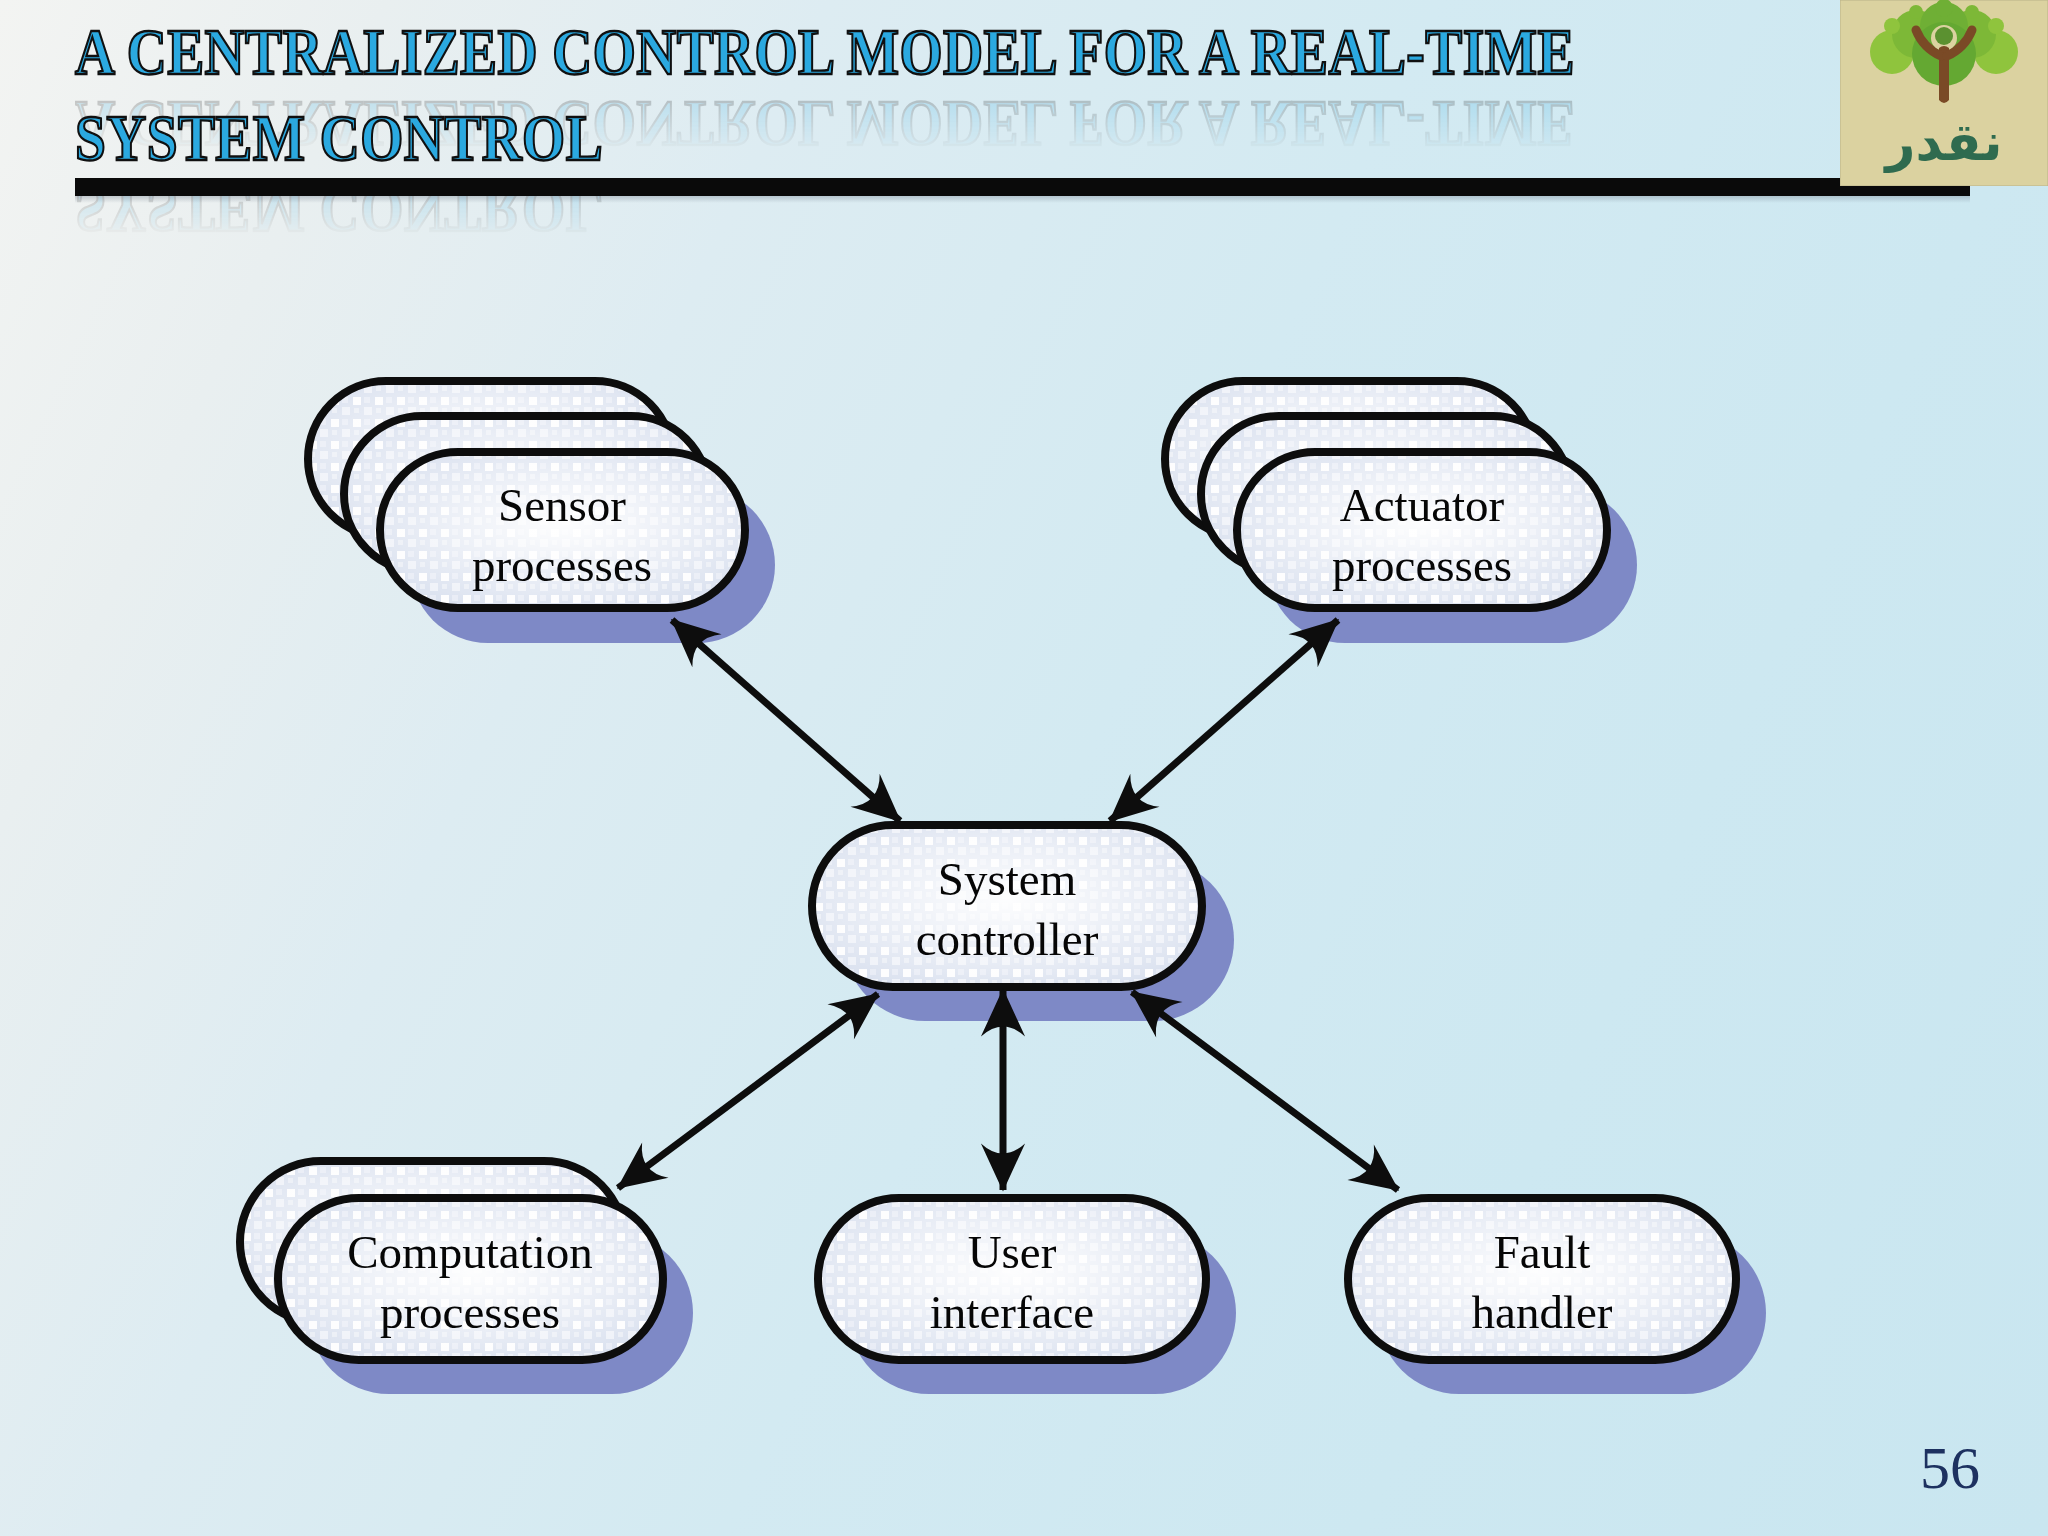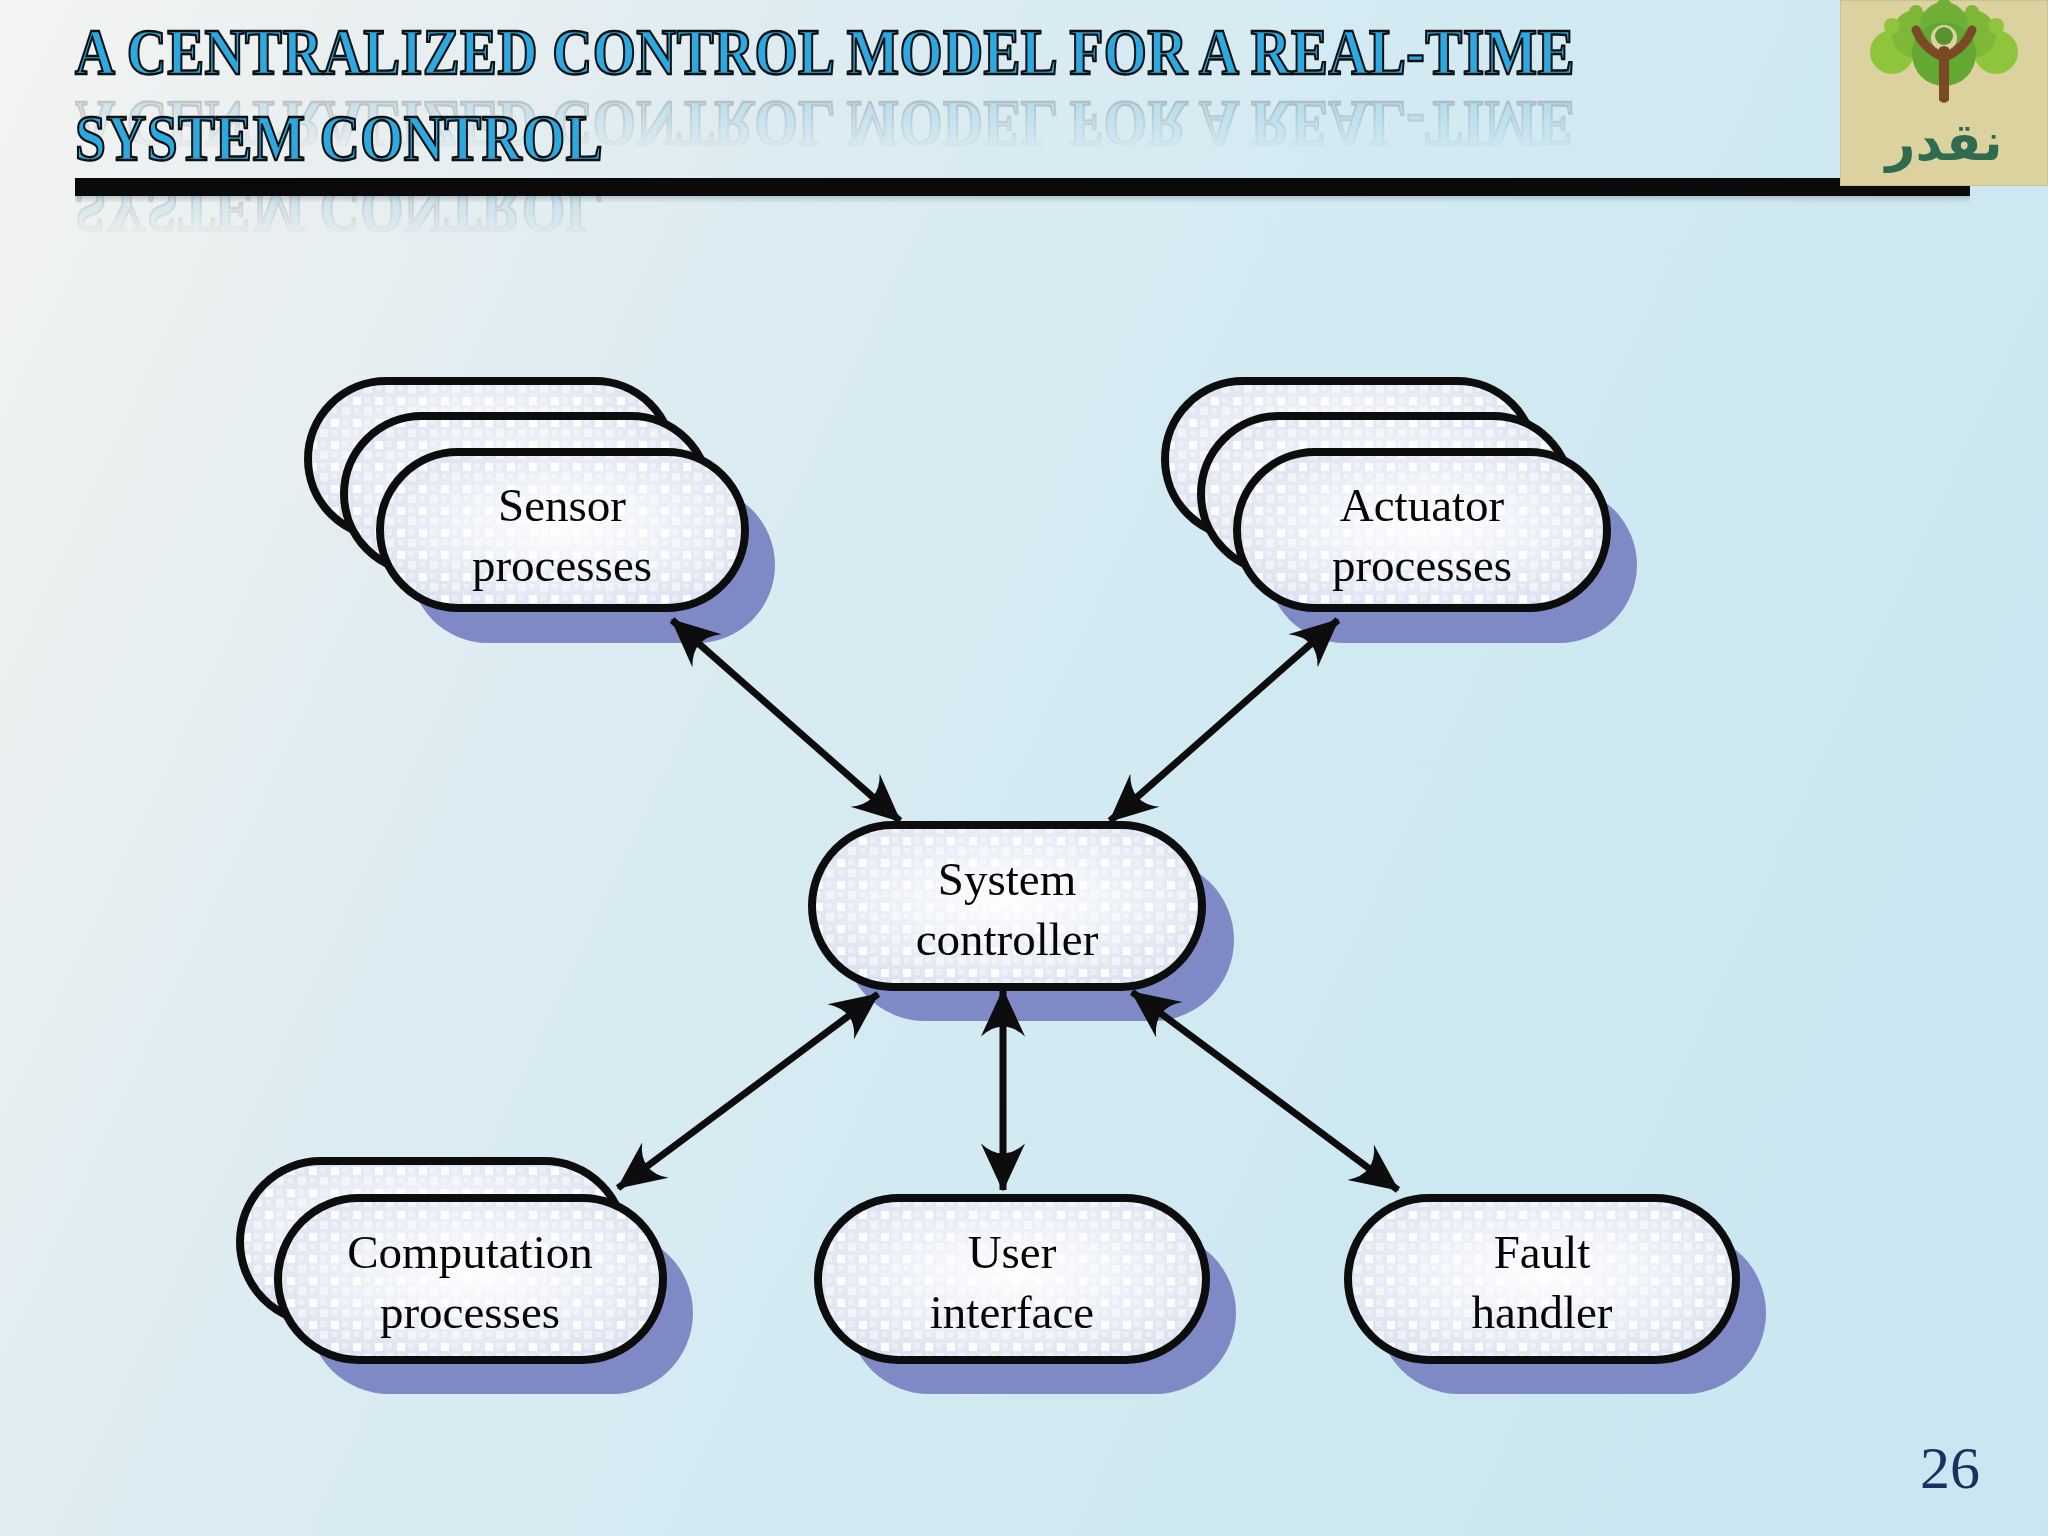--- a/index.html
+++ b/index.html
@@ -155,14 +155,14 @@
       <text class="nlabel" x="1542" y="1328">handler</text>
     </g>
 
     <line class="shaft" x1="672" y1="620" x2="900" y2="821" marker-start="url(#ah)" marker-end="url(#ah)"></line>
     <line class="shaft" x1="1338" y1="620" x2="1110" y2="821" marker-start="url(#ah)" marker-end="url(#ah)"></line>
     <line class="shaft" x1="618" y1="1188" x2="878" y2="994" marker-start="url(#ah)" marker-end="url(#ah)"></line>
     <line class="shaft" x1="1003" y1="1190" x2="1003" y2="990" marker-start="url(#ah)" marker-end="url(#ah)"></line>
     <line class="shaft" x1="1398" y1="1190" x2="1132" y2="992" marker-start="url(#ah)" marker-end="url(#ah)"></line>
   </svg>
 
-  <div class="pagenum">26</div>
+  <div class="pagenum">56</div>
 </div>
 
 </body></html>

